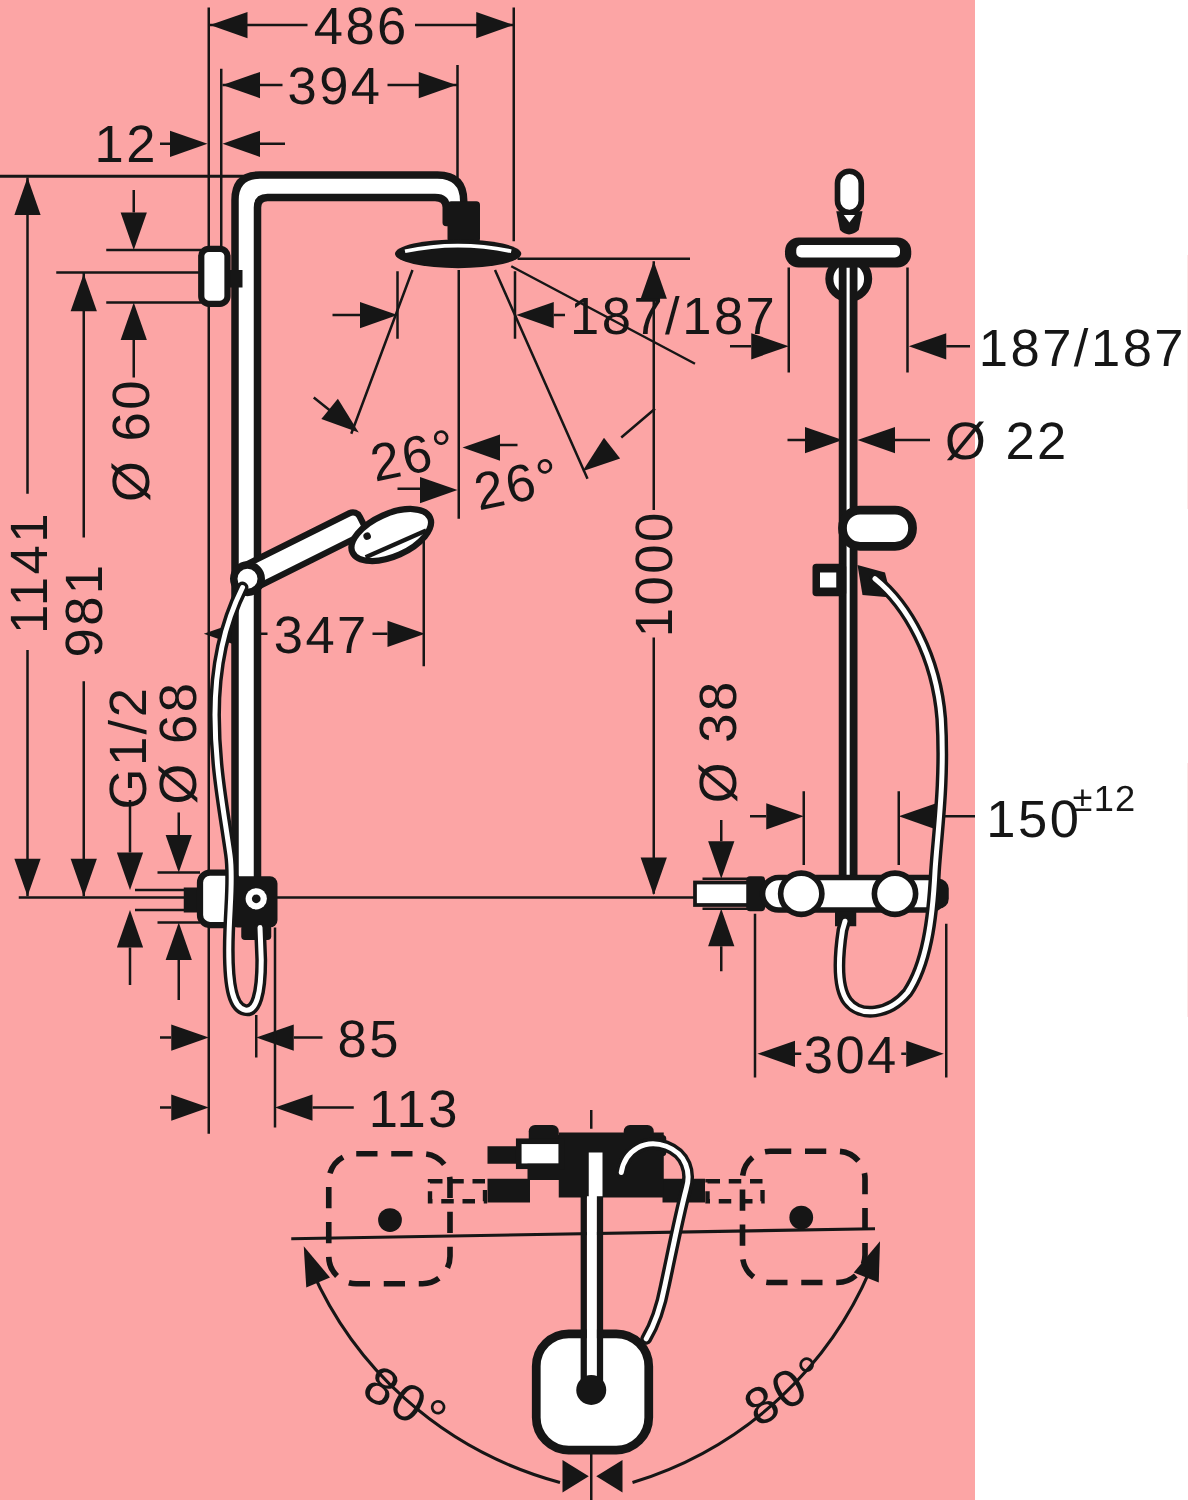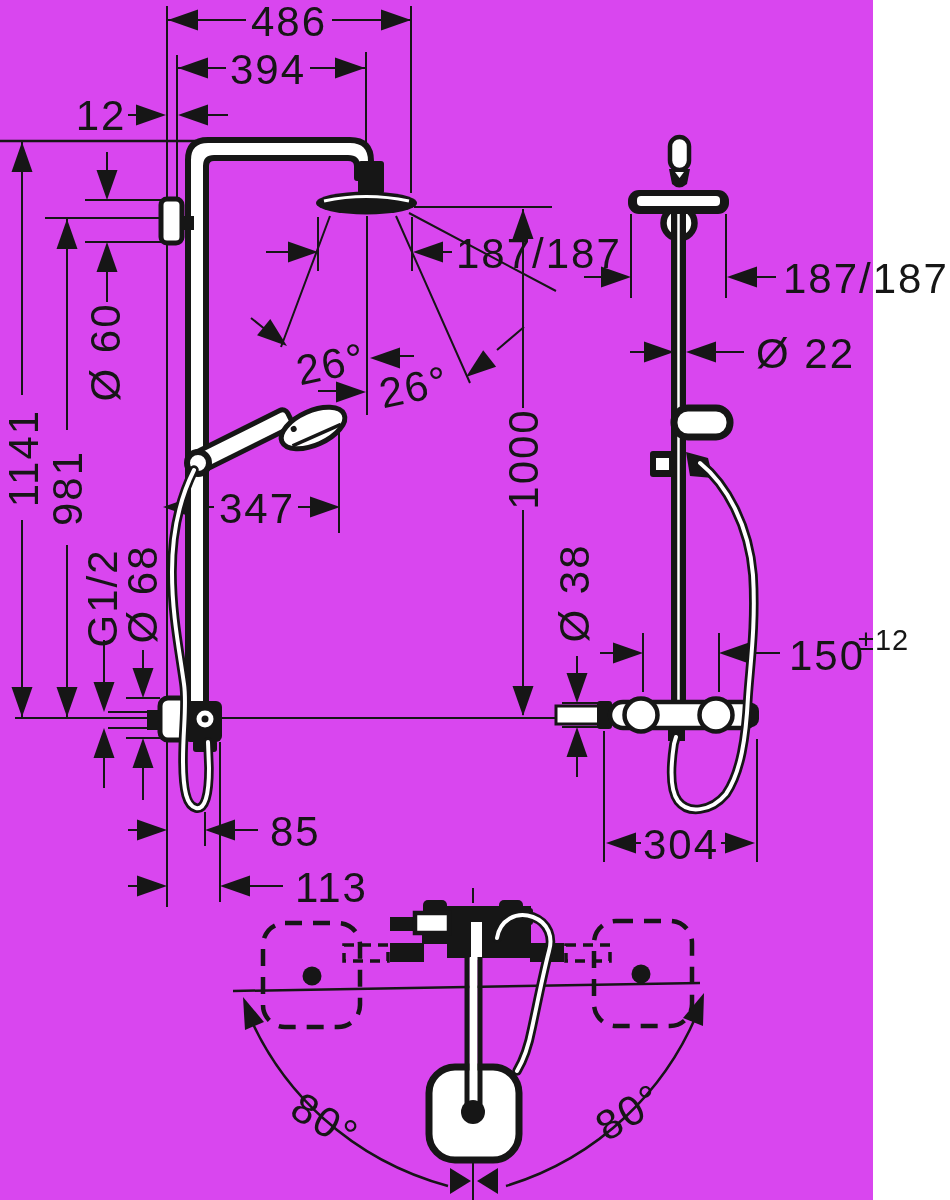--- a/index.html
+++ b/index.html
@@ -1,16 +1,16 @@
 <!DOCTYPE html>
 <html><head>
 <meta charset="utf-8">
 <style>
   html,body{margin:0;padding:0;background:#fff;}
-  .stage{width:873px;height:1200px;position:relative;background:#d946ef;}
+  .stage{width:780px;height:1200px;position:relative;background:#fca5a5;}
   svg{display:block;}
   svg text{font-family:"Liberation Sans", sans-serif;font-size:42px;letter-spacing:2px;
            fill:#161616;dominant-baseline:central;}
   svg text.sup{font-size:29px;letter-spacing:1px;}
   .ln{stroke:#161616;stroke-width:2;fill:none;}
   .ln25{stroke:#161616;stroke-width:2.5;fill:none;}
   .shape{stroke:#161616;fill:#fff;}
   .blk{fill:#161616;stroke:none;}
   .hoseB{stroke:#161616;stroke-width:9.5;fill:none;stroke-linecap:round;}
   .hoseW{stroke:#fff;stroke-width:4;fill:none;stroke-linecap:round;}

